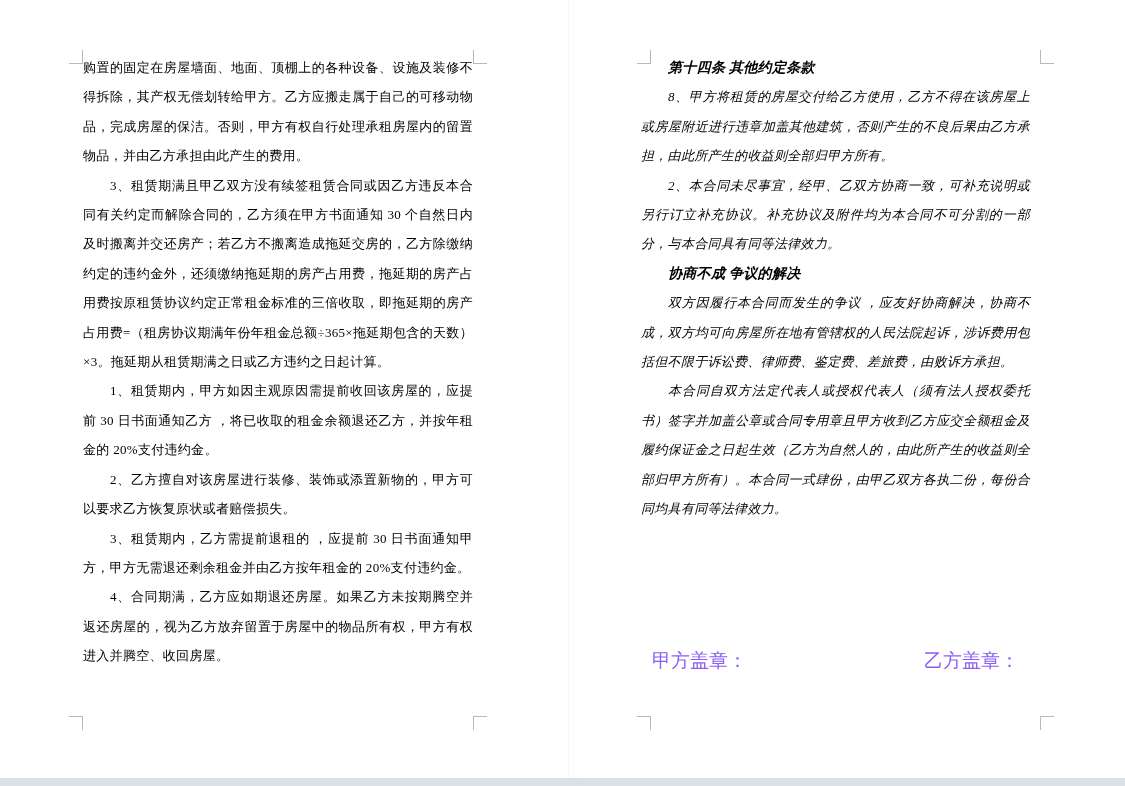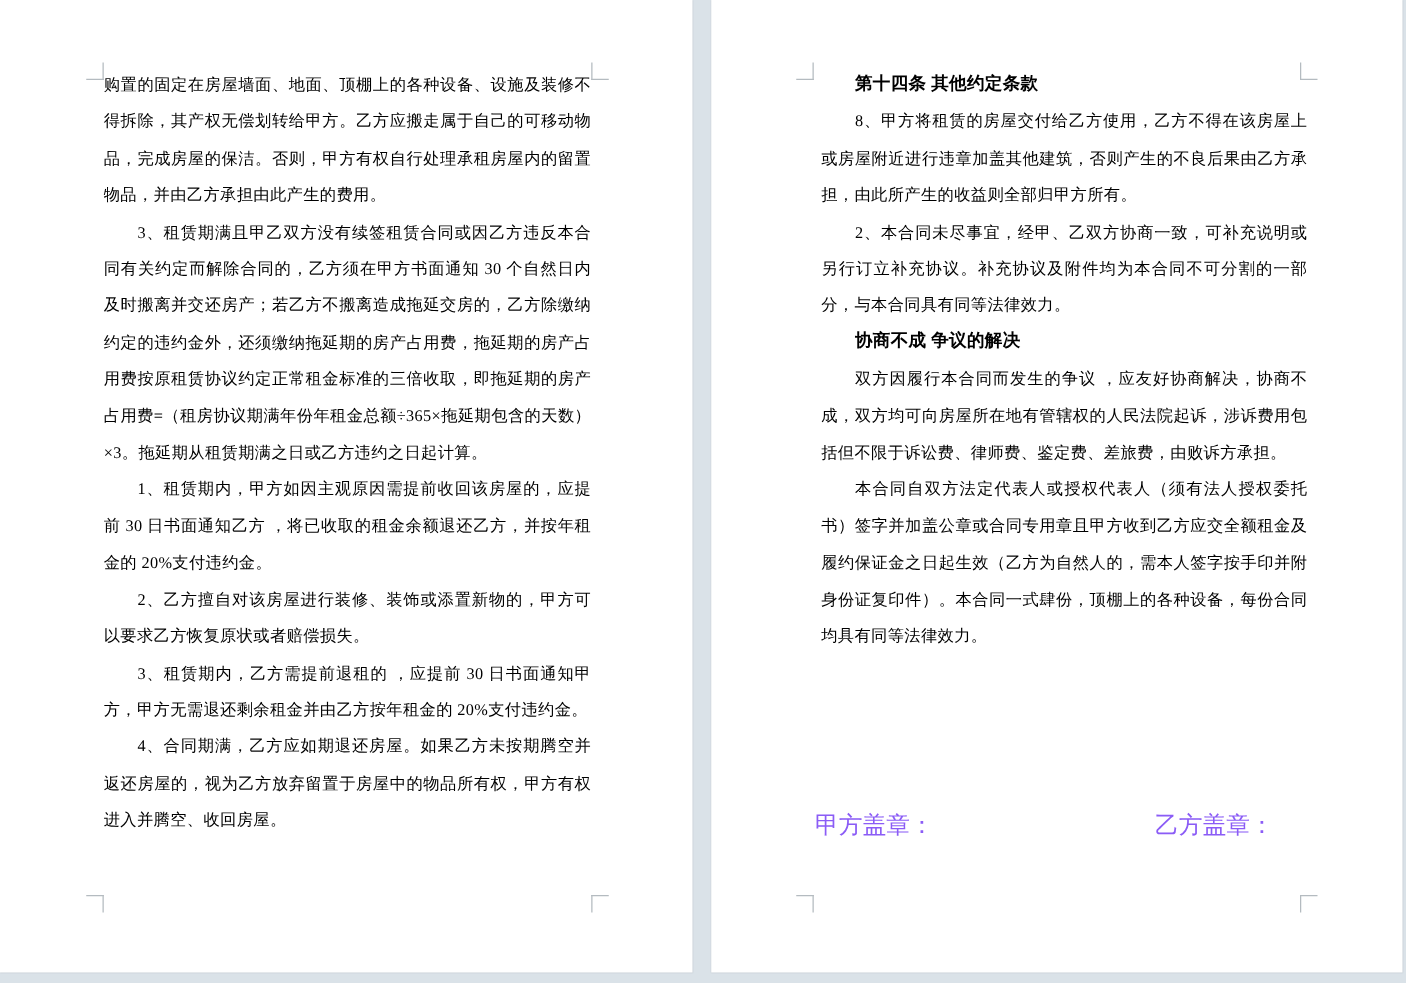--- a/index.html
+++ b/index.html
@@ -15,31 +15,32 @@
     position: relative;
     width: 1125px;
     height: 786px;
   }
   .page {
     position: absolute;
     top: 0;
     height: 778px;
     background: #ffffff;
     box-shadow: 0 0 1px #c3cbd1;
+    padding-left: 25px;
   }
   .page-left  { left: 0;    width: 554px; }
   .page-right { left: 569px; width: 553px; }
 
   .text-area {
     position: absolute;
     top: 53px;
     color: #000;
   }
   .page-left  .text-area { left: 83px; width: 390px; }
-  .page-right .text-area { left: 88px; width: 389px; }
+  .page-right .text-area { left: 72px; width: 389px; font-style: italic; }
 
   .para {
     margin: 0;
     padding: 0;
     font-size: 13px;
     line-height: 29.4px;
     text-align: justify;
     text-align-last: left;
     letter-spacing: 0.3px;
     color: #000;
@@ -111,21 +112,21 @@
     <div class="crop tl"></div>
     <div class="crop tr"></div>
     <div class="crop bl"></div>
     <div class="crop br"></div>
     <div class="text-area">
         <p class="para heading">第十四条 其他约定条款</p>
         <p class="para body indent">8、甲方将租赁的房屋交付给乙方使用，乙方不得在该房屋上或房屋附近进行违章加盖其他建筑，否则产生的不良后果由乙方承担，由此所产生的收益则全部归甲方所有。</p>
         <p class="para body indent">2、本合同未尽事宜，经甲、乙双方协商一致，可补充说明或另行订立补充协议。补充协议及附件均为本合同不可分割的一部分，与本合同具有同等法律效力。</p>
         <p class="para heading">协商不成 争议的解决</p>
         <p class="para body indent">双方因履行本合同而发生的争议 ，应友好协商解决，协商不成，双方均可向房屋所在地有管辖权的人民法院起诉，涉诉费用包括但不限于诉讼费、律师费、鉴定费、差旅费，由败诉方承担。</p>
-        <p class="para body indent">本合同自双方法定代表人或授权代表人（须有法人授权委托书）签字并加盖公章或合同专用章且甲方收到乙方应交全额租金及履约保证金之日起生效（乙方为自然人的，需本人签字按手印并附身份证复印件）。本合同一式肆份，顶棚上的各种设备，每份合同均具有同等法律效力。</p>
+        <p class="para body indent">本合同自双方法定代表人或授权代表人（须有法人授权委托书）签字并加盖公章或合同专用章且甲方收到乙方应交全额租金及履约保证金之日起生效（乙方为自然人的，由此所产生的收益则全部归甲方所有）。本合同一式肆份，由甲乙双方各执二份，每份合同均具有同等法律效力。</p>
       </div>
     <div class="signature-row">
       <span class="sig-a">甲方盖章：</span>
       <span class="sig-b">乙方盖章：</span>
     </div>
   </div>
 
 </div>
 
 </body></html>

